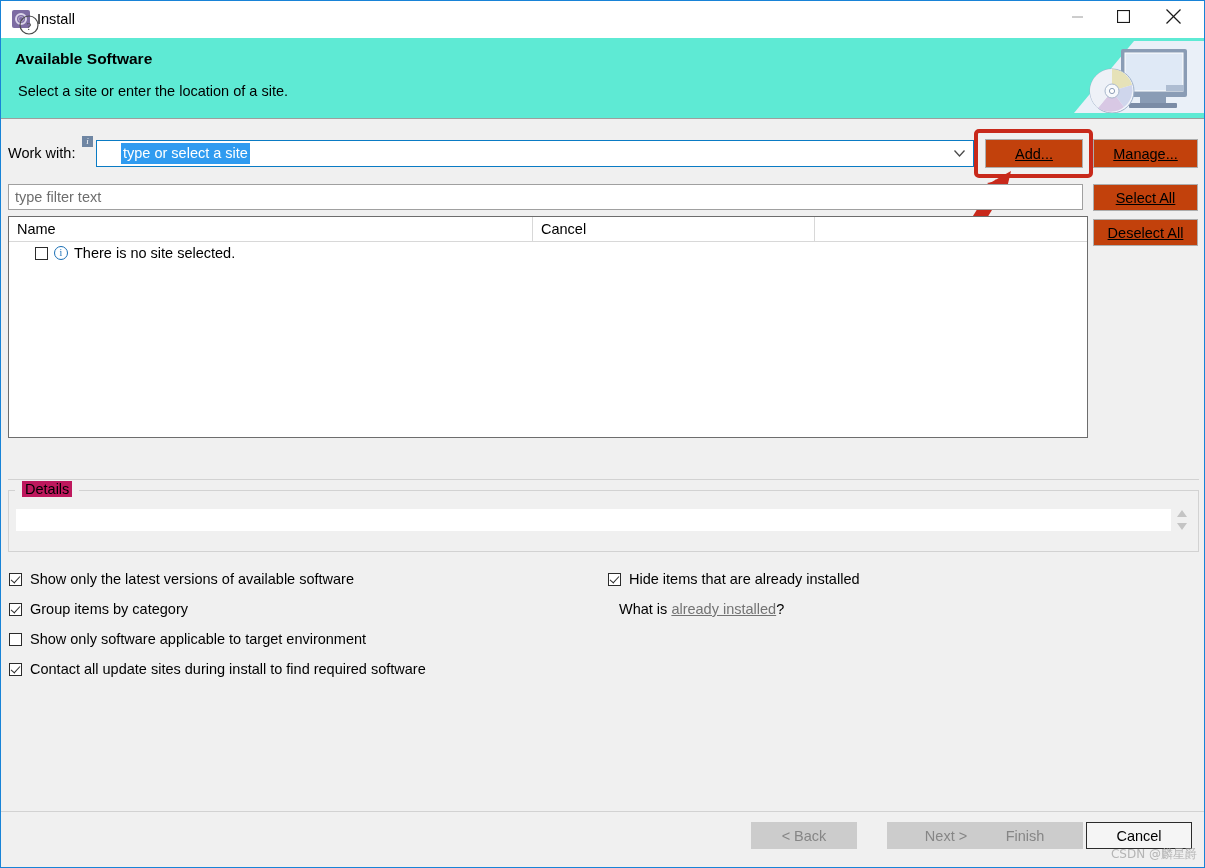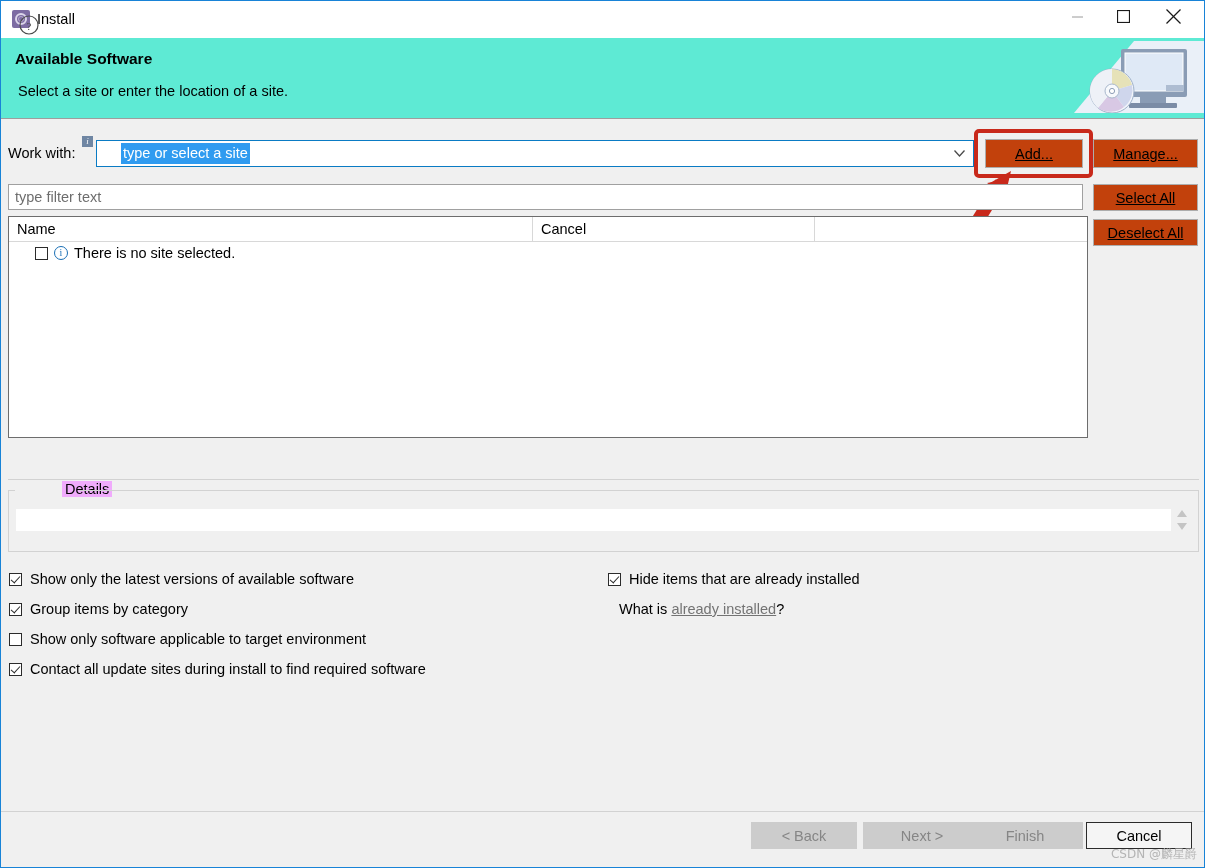--- a/index.html
+++ b/index.html
@@ -304,23 +304,22 @@
     height: 1px;
     background: #d2d2d2;
   }
   .group::before { left: 0; width: 6px; }
   .group::after { left: 70px; right: 0; }
   .group-label {
     position: absolute;
     left: 13px; top: -9px;
     font-size: 14.5px;
     color: #000000;
-    background: #f0abfc;
+    background: #be185d;
     padding: 0 3px;
-    margin-left: 40px;
   }
   .details-field {
     position: absolute;
     left: 7px; top: 19px;
     width: 1155px; height: 22px;
     background: #ffffff;
   }
   .spinner {
     position: absolute;
     right: 10px; top: 18px;
@@ -374,21 +373,21 @@
     background: #cccccc;
     border: none;
     box-sizing: border-box;
     font-size: 14.5px;
     color: #868686;
     display: flex;
     align-items: center;
     justify-content: center;
   }
   .fbtn-back   { left: 750px; width: 106px; }
-  .fbtn-next   { left: 862px; width: 118px; }
+  .fbtn-next   { left: 886px; width: 118px; }
   .fbtn-finish { left: 966px; width: 116px; }
   .fbtn-cancel {
     left: 1085px; width: 106px;
     background: #f5f5f5;
     border: 1px solid #2b2b2b;
     color: #000000;
   }
   .watermark {
     position: absolute;
     right: 7px; top: 845px;

